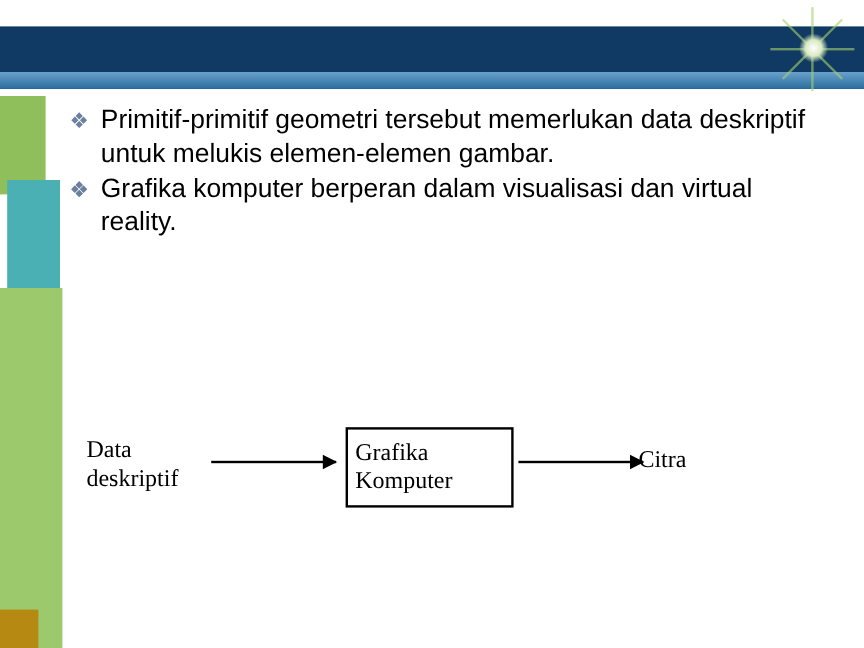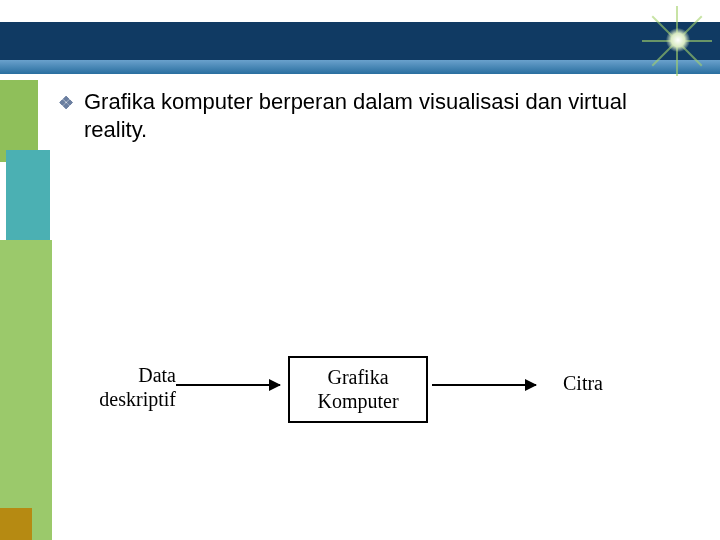--- a/index.html
+++ b/index.html
@@ -110,36 +110,35 @@
     position: absolute;
     left: 72px; top: 332px;
     width: 560px; height: 120px;
   }
   .node {
     position: absolute;
     font-family: "Times New Roman", serif;
     font-size: 20px;
     line-height: 1.18;
     color: #000;
-    text-align: center;
   }
   .node.data {
     left: 0; top: 32px;
     width: 104px;
-    text-align: right;
+    text-align: left;
   }
   .node.grafika {
     left: 216px; top: 24px;
     width: 140px;
     padding: 8px 6px;
     border: 2px solid #000;
     box-sizing: border-box;
   }
   .node.citra {
-    left: 476px; top: 40px;
+    left: 460px; top: 40px;
     width: 70px;
     font-family: Liberation Serif, serif;
   }
   .arrow {
     position: absolute;
     height: 2px;
     background: #000;
   }
   .arrow::after {
     content: "";
@@ -162,20 +161,21 @@
 
 <div class="left-green-top"></div>
 <div class="left-teal"></div>
 <div class="left-green-bottom"></div>
 <div class="gold-square"></div>
 
 <div class="content">
   <div class="bullet-list">
     <div class="bullet-item">
       <span class="diamond">❖</span>
+      <span>Primitif-primitif geometri tersebut memerlukan data deskriptif untuk melukis elemen-elemen gambar.</span>
     </div>
     <div class="bullet-item">
       <span class="diamond">❖</span>
     </div>
     <div class="bullet-item">
       <span class="diamond">❖</span>
       <span> Grafika komputer berperan dalam visualisasi dan virtual reality.</span>
     </div>
   </div>
 </div>

